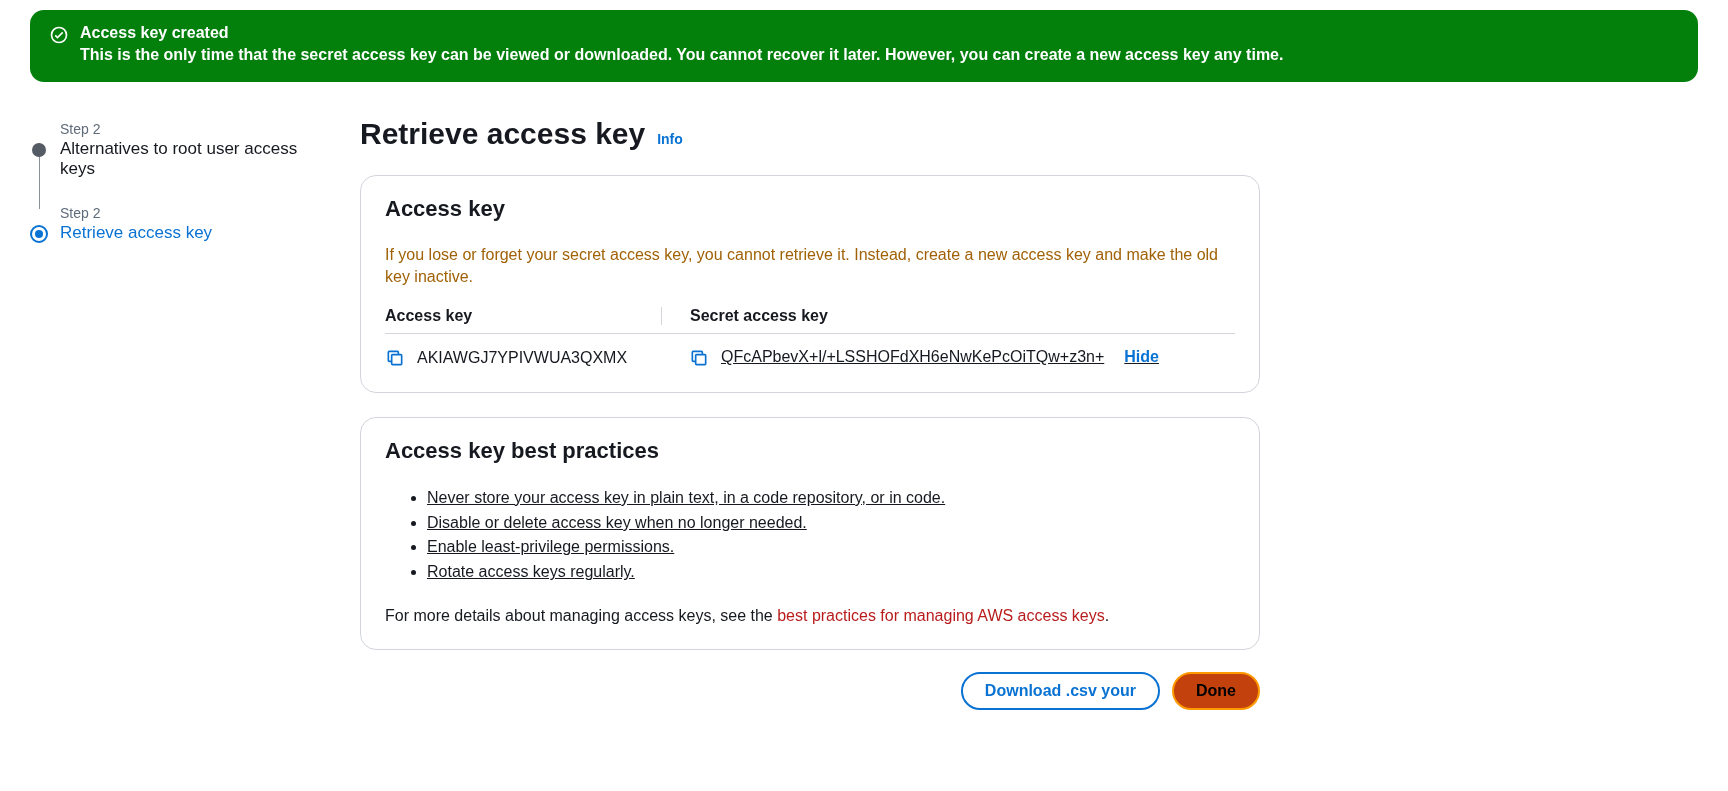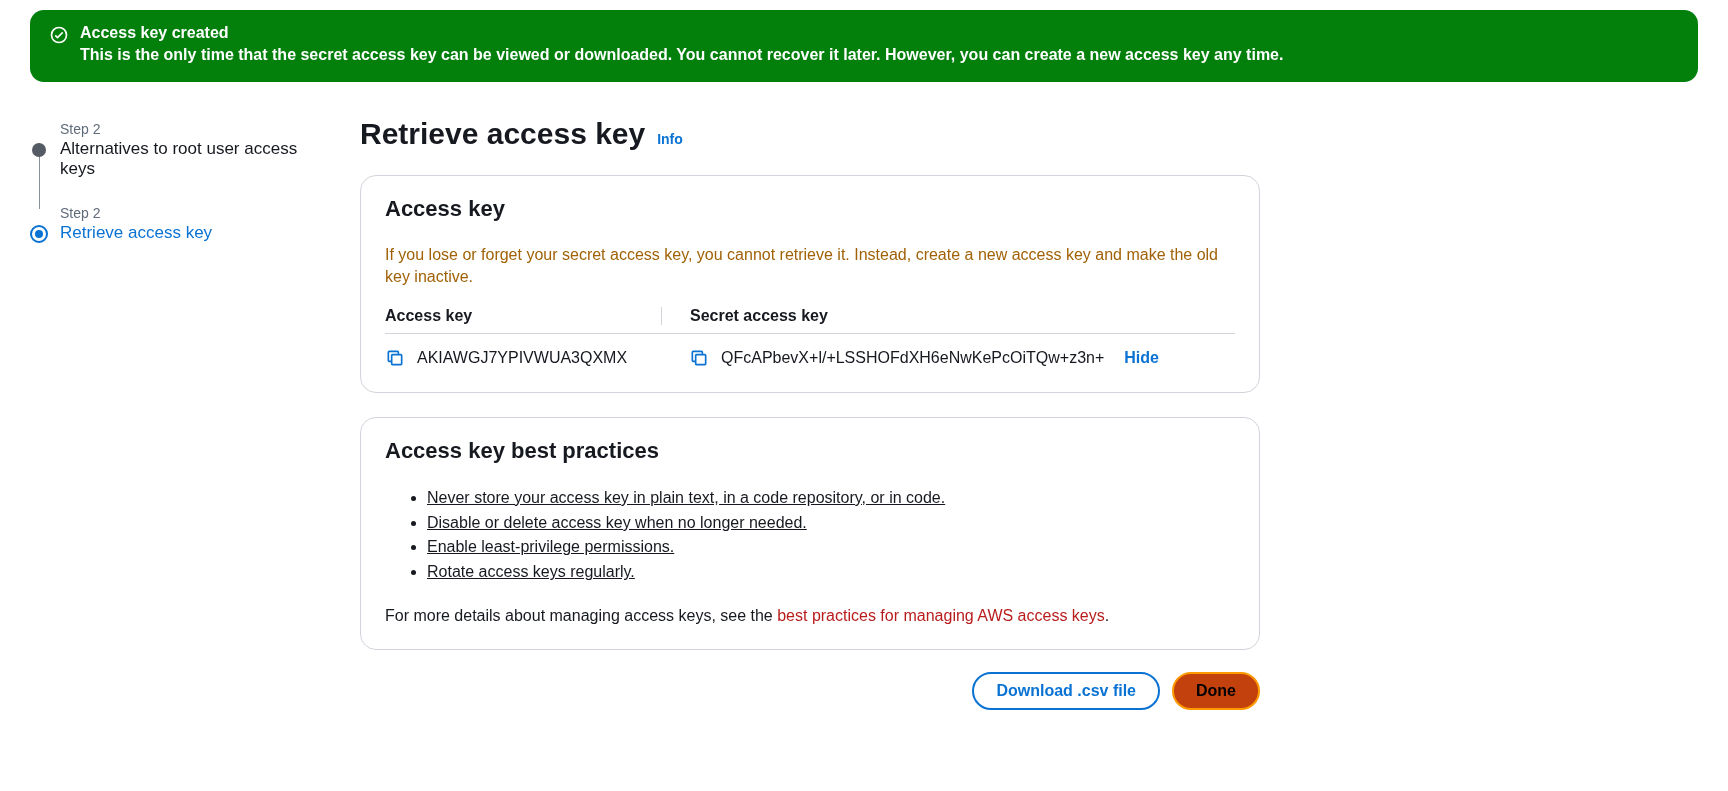--- a/index.html
+++ b/index.html
@@ -109,21 +109,21 @@
     color: #16191f;
   }
   .key-col-1 { flex: 0 0 300px; }
   .key-col-2 { flex: 1; border-left: 1px solid #d1d5db; padding-left: 28px; margin-left: -24px;}
   .key-values {
     display: flex;
     margin-top: 14px;
     align-items: center;
   }
   .kv1 { flex: 0 0 300px; display: flex; align-items: center; gap: 12px; }
-  .kv2 { flex: 1; display: flex; align-items: center; gap: 12px; padding-left: 4px; }
+  .kv2 { flex: 1; display: flex; align-items: flex-start; gap: 12px; padding-left: 4px; text-decoration: underline; }
   .copy-btn {
     width: 20px; height: 20px;
     cursor: pointer;
     flex-shrink: 0;
   }
   .key-text { font-size: 16px; color: #16191f; }
   .hide-link { color: #0972d3; font-weight: 700; font-size: 16px; cursor: pointer; margin-left: 8px; }
   .bp-list {
     margin: 22px 0 22px 42px;
     font-size: 16px;
@@ -230,19 +230,19 @@
           <li>Disable or delete access key when no longer needed.</li>
           <li>Enable least-privilege permissions.</li>
           <li>Rotate access keys regularly.</li>
         </ul>
         <div class="bp-footer">
           <span>For more details about managing access keys, see the </span><span class="bp-link">best practices for managing AWS access keys</span><span>.</span>
         </div>
       </div>
 
       <div class="actions">
-        <button class="btn btn-secondary">Download .csv file</button>
+        <button class="btn btn-secondary">Download .csv your</button>
         <button class="btn btn-primary">Done</button>
       </div>
 
     </div>
   </div>
 </div>
 
 </body></html>

